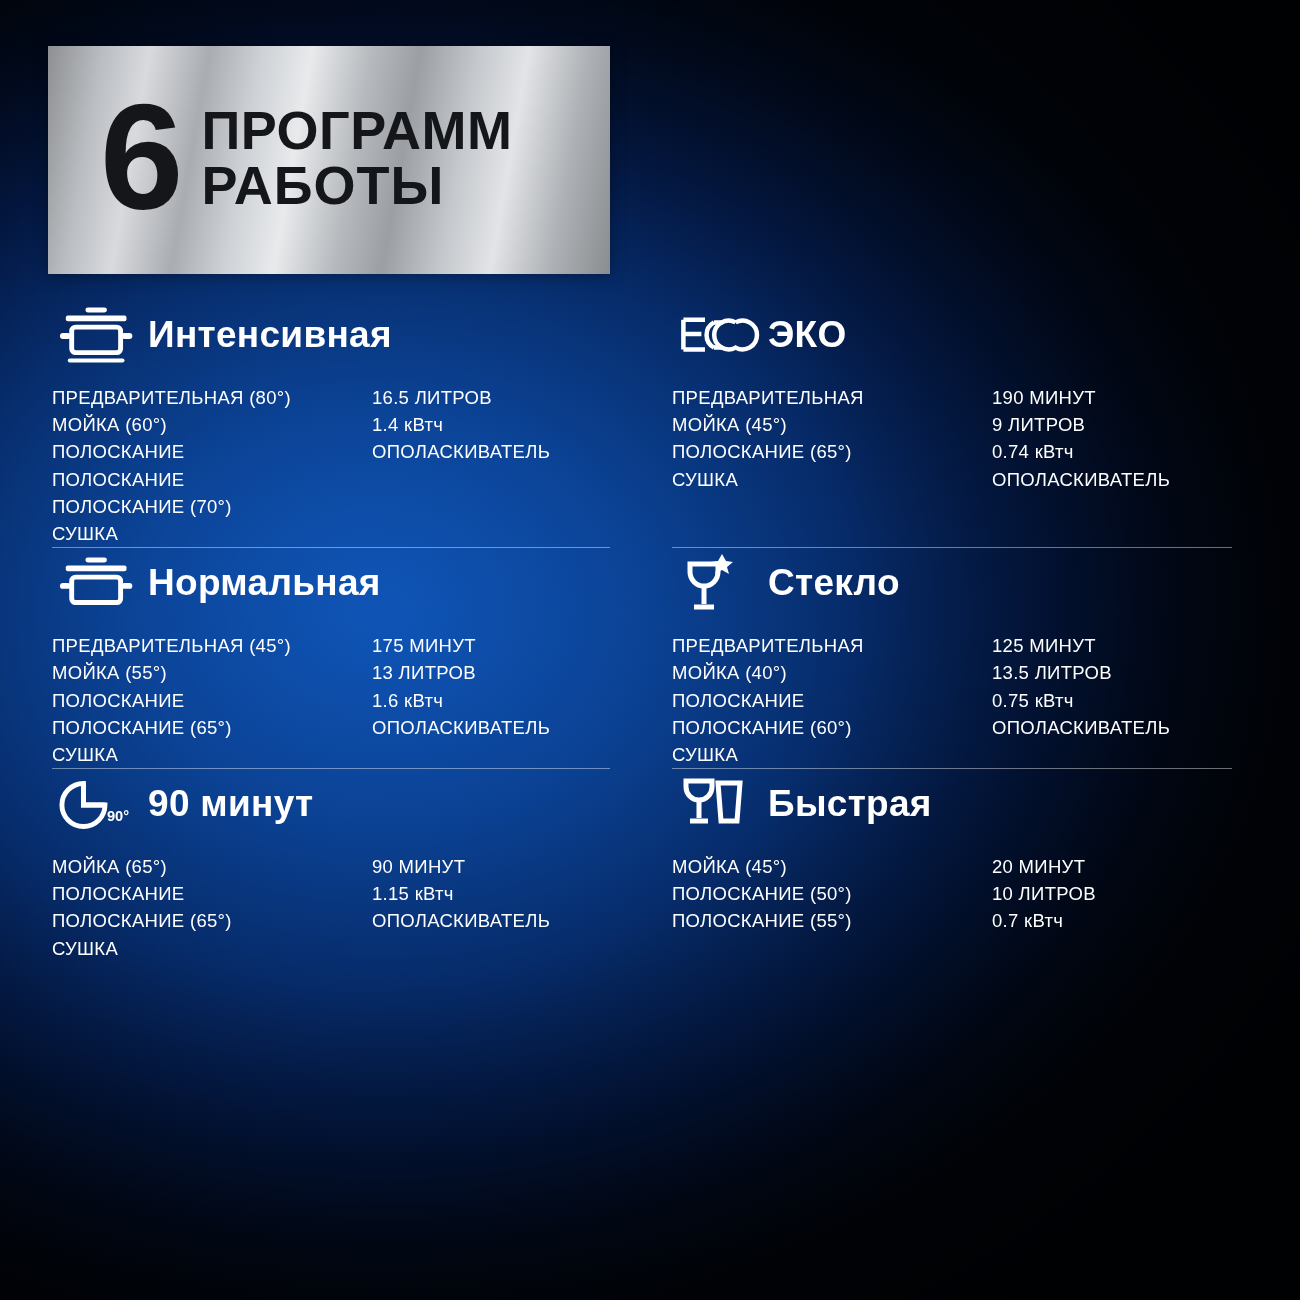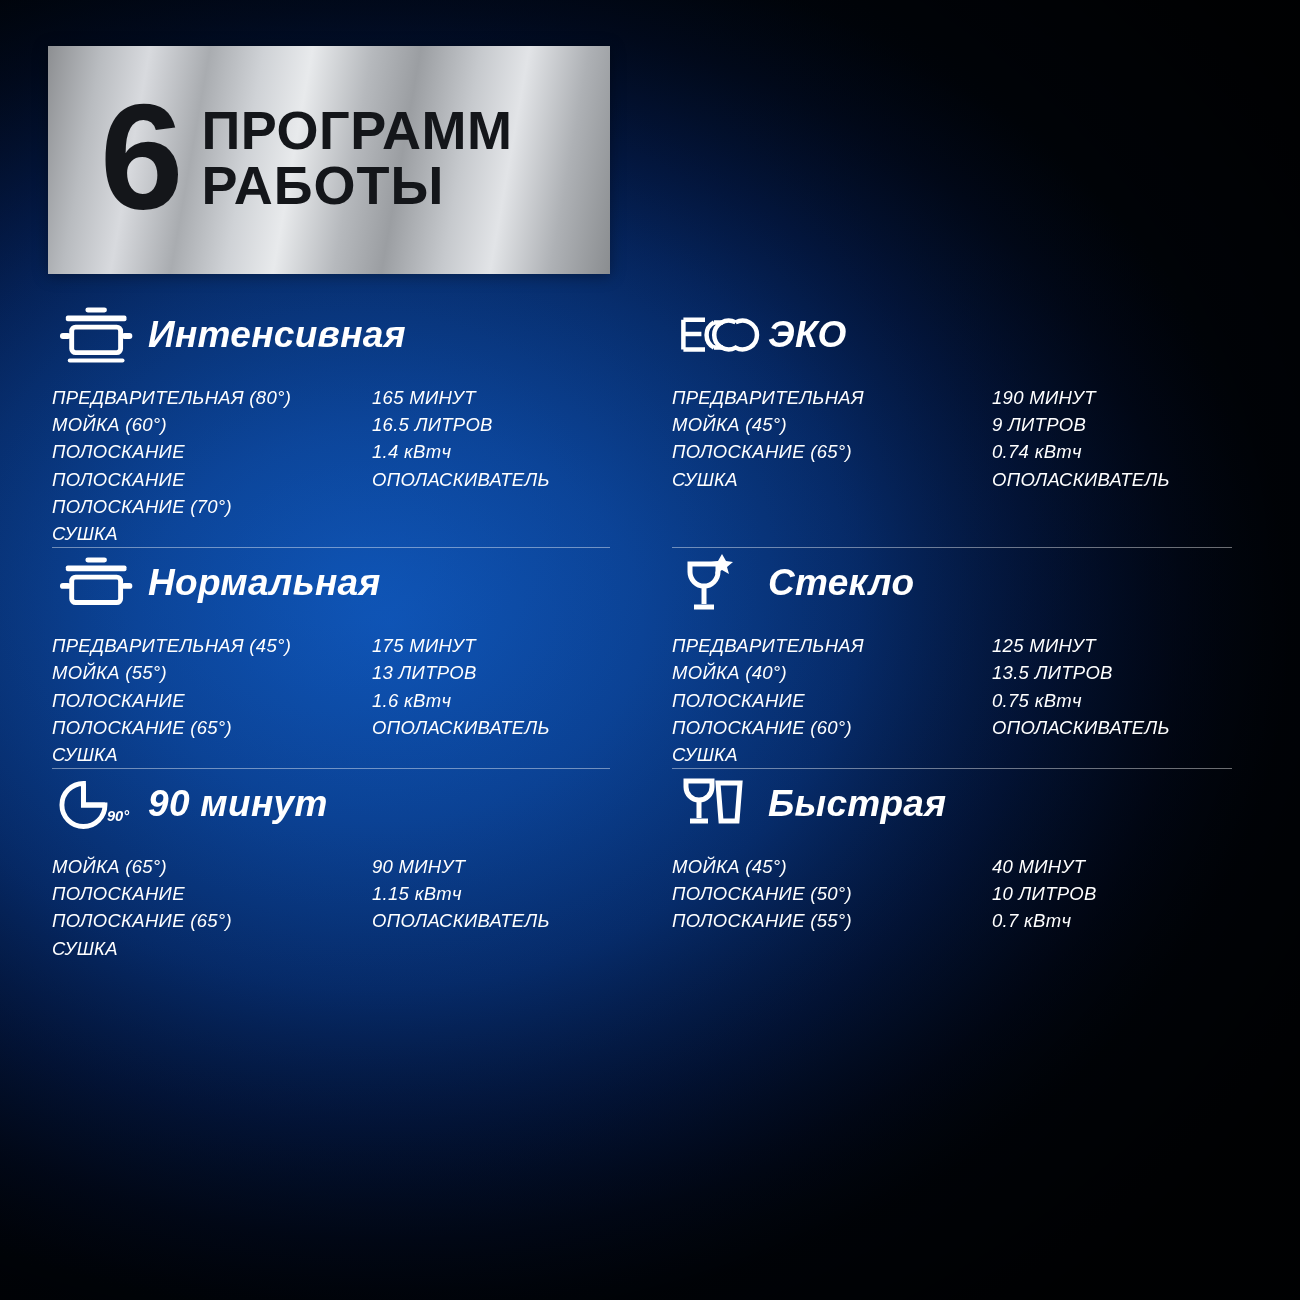--- a/index.html
+++ b/index.html
@@ -86,21 +86,20 @@
   }
   .row {
     display: flex;
     position: relative;
   }
   .cell {
     width: 602px;
     box-sizing: border-box;
     padding-right: 16px;
     position: relative;
-    font-style: italic;
   }
   .cell.left { padding-left: 4px; }
   .cell.right { padding-left: 22px; }
 
   .prog-head {
     display: flex;
     align-items: center;
     height: 70px;
     margin-bottom: 14px;
   }
@@ -188,21 +187,20 @@
           <div class="prog-body">
             <div class="col steps">
               <div>ПРЕДВАРИТЕЛЬНАЯ (80°)</div>
               <div>МОЙКА (60°)</div>
               <div>ПОЛОСКАНИЕ</div>
               <div>ПОЛОСКАНИЕ</div>
               <div>ПОЛОСКАНИЕ (70°)</div>
               <div>СУШКА</div>
             </div>
             <div class="col specs">
-              <div>165 МИНУТ</div>
               <div>16.5 ЛИТРОВ</div>
               <div>1.4 кВтч</div>
               <div>ОПОЛАСКИВАТЕЛЬ</div>
             </div>
           </div>
         </div>
 
         <div class="cell right">
           <div class="prog-head">
             <div class="prog-icon">
@@ -350,21 +348,21 @@
             </div>
             <div class="prog-title">Быстрая</div>
           </div>
           <div class="prog-body">
             <div class="col steps">
               <div>МОЙКА (45°)</div>
               <div>ПОЛОСКАНИЕ (50°)</div>
               <div>ПОЛОСКАНИЕ (55°)</div>
             </div>
             <div class="col specs">
-              <div>40 МИНУТ</div>
+              <div>20 МИНУТ</div>
               <div>10 ЛИТРОВ</div>
               <div>0.7 кВтч</div>
             </div>
           </div>
         </div>
       </div>
 
     </div>
 
   </div>

